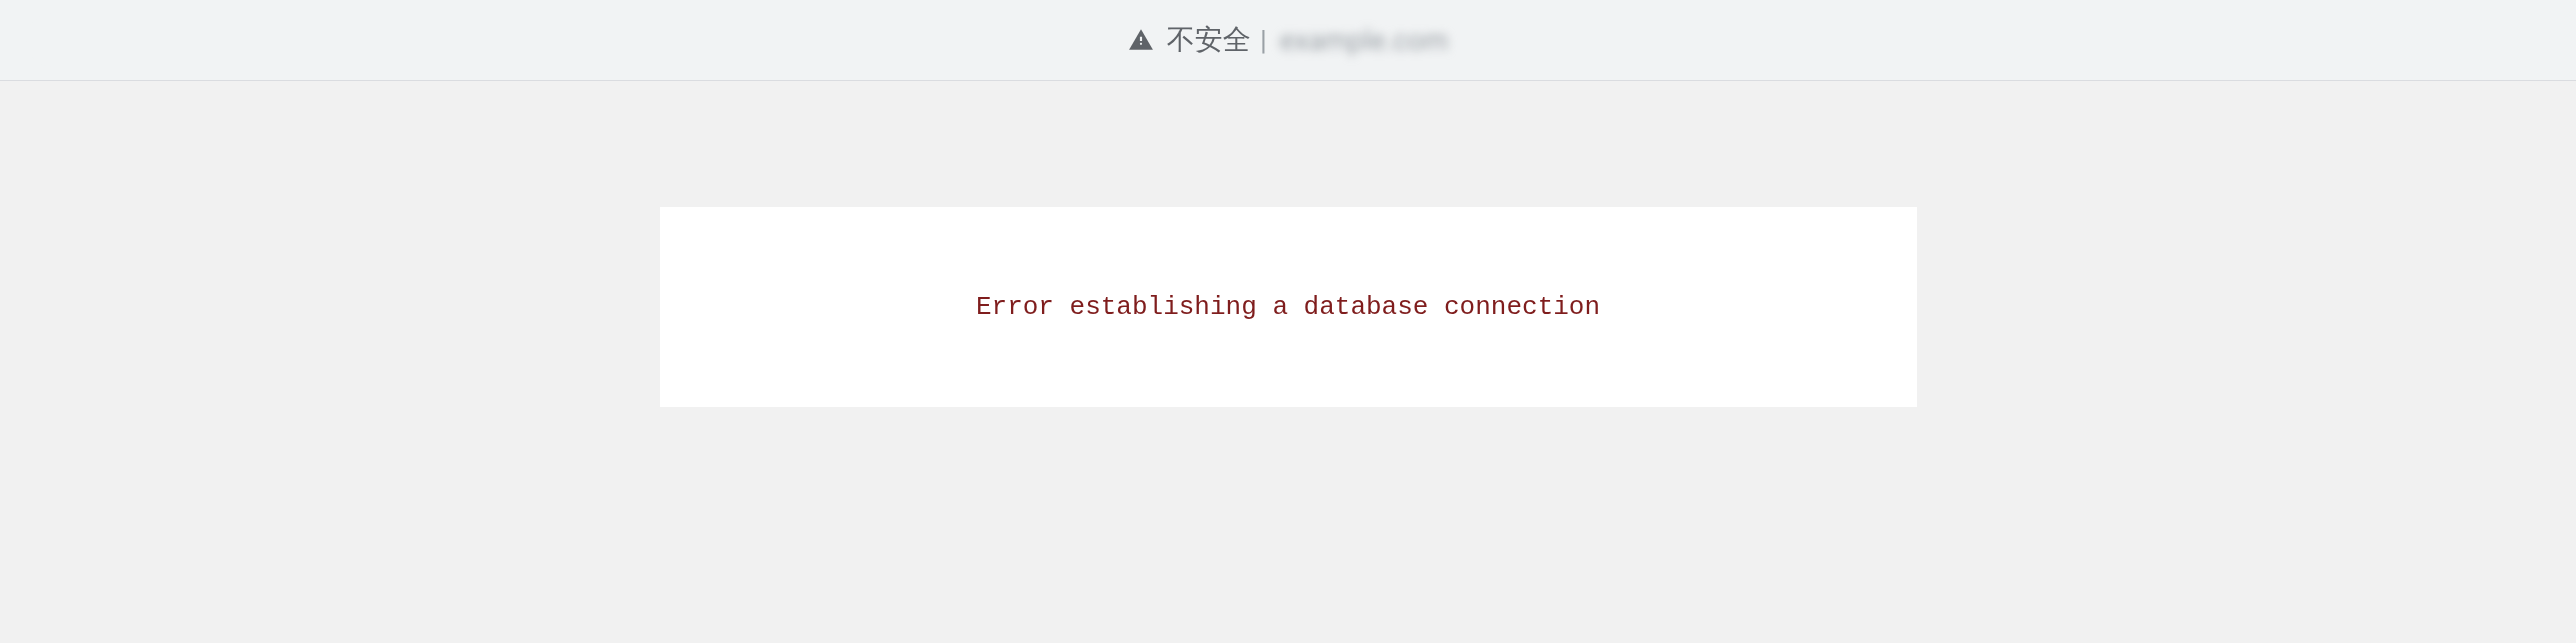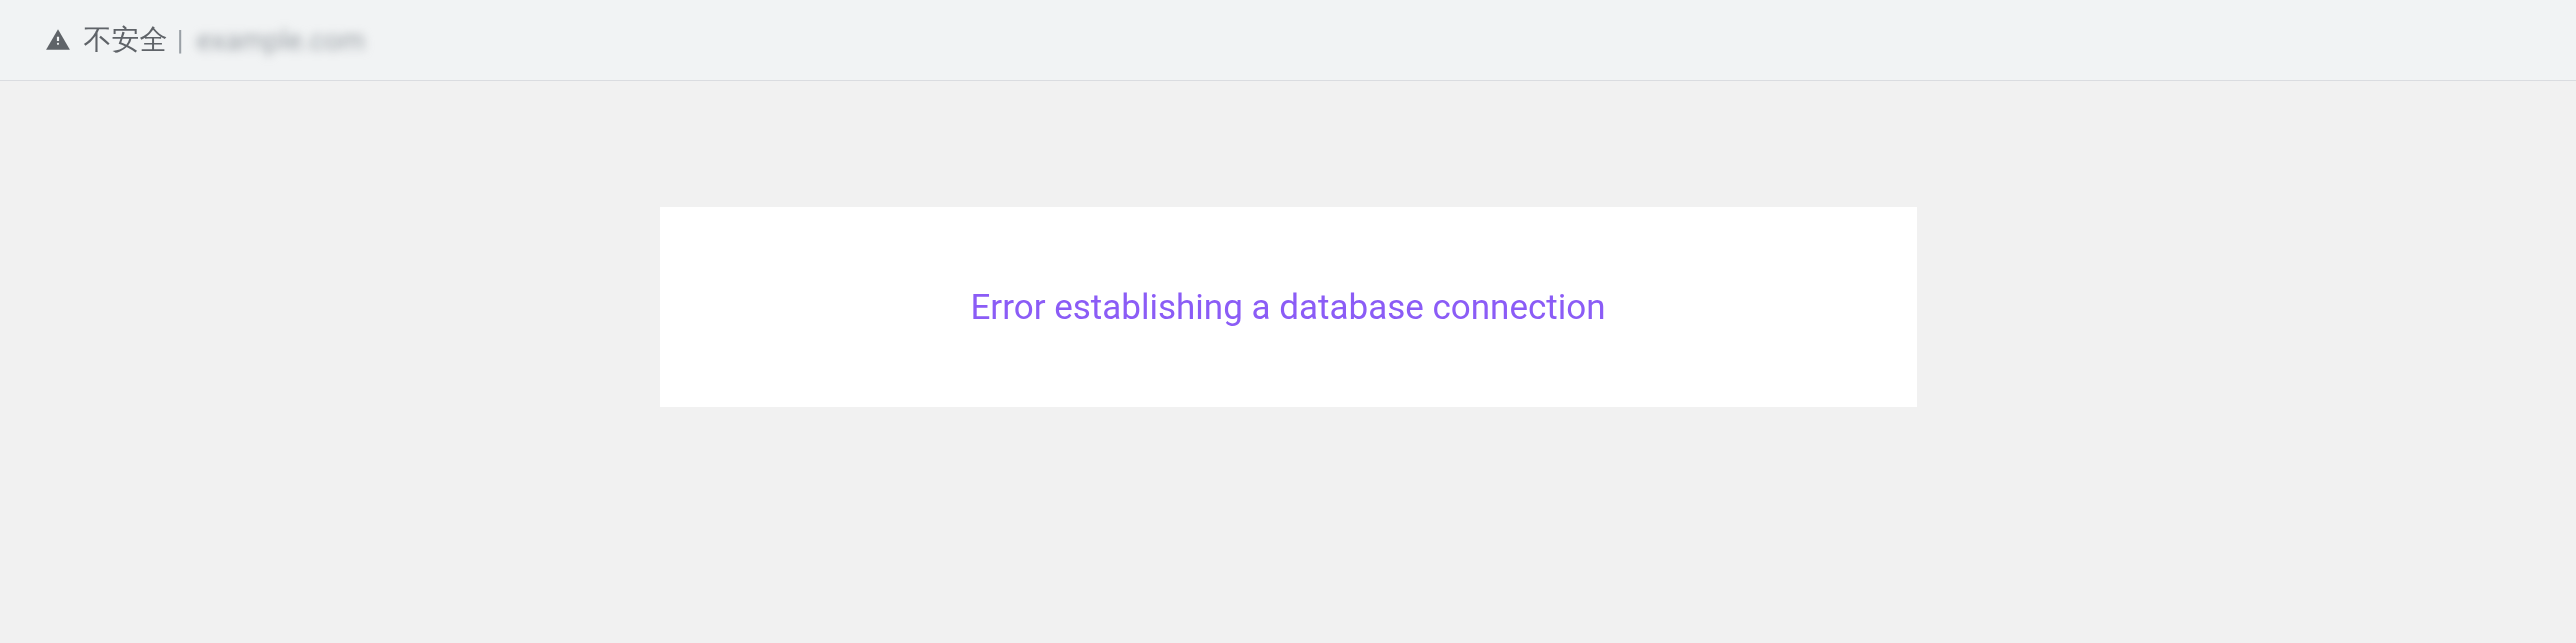--- a/index.html
+++ b/index.html
@@ -23,20 +23,21 @@
       border-bottom: 0.9px solid #dadce0;
     }
     .address-content {
       background: #f1f3f4;
       display: flex;
       align-items: center;
       flex: 1;
       height: 54px;
       border-radius: 27px;
       padding: 0 18.5px;
+      justify-content: center;
     }
     .security-icon {
       display: flex;
       align-items: center;
       justify-content: center;
       margin-right: 13px;
     }
     .security-text {
       color: #5f6368;
       font-size: 28px;
@@ -63,23 +64,24 @@
     }
     .error-box {
       background: #ffffff;
       width: 1257px;
       height: 200px;
       display: flex;
       align-items: center;
       justify-content: center;
     }
     .error-message {
-      color: #8b5cf6;
-      font-size: 35px;
+      color: #7f1d1d;
+      font-size: 26px;
       font-weight: 400;
+      font-family: Liberation Mono, monospace;
     }
   </style>
 </head>
 <body>
 
 <div class="address-bar">
   <div class="address-content">
     <span class="security-icon">
       <svg width="26" height="26" viewBox="0 0 24 24" fill="none">
         <path d="M12 2L1 21h22L12 2z" fill="#5f6368"></path>

